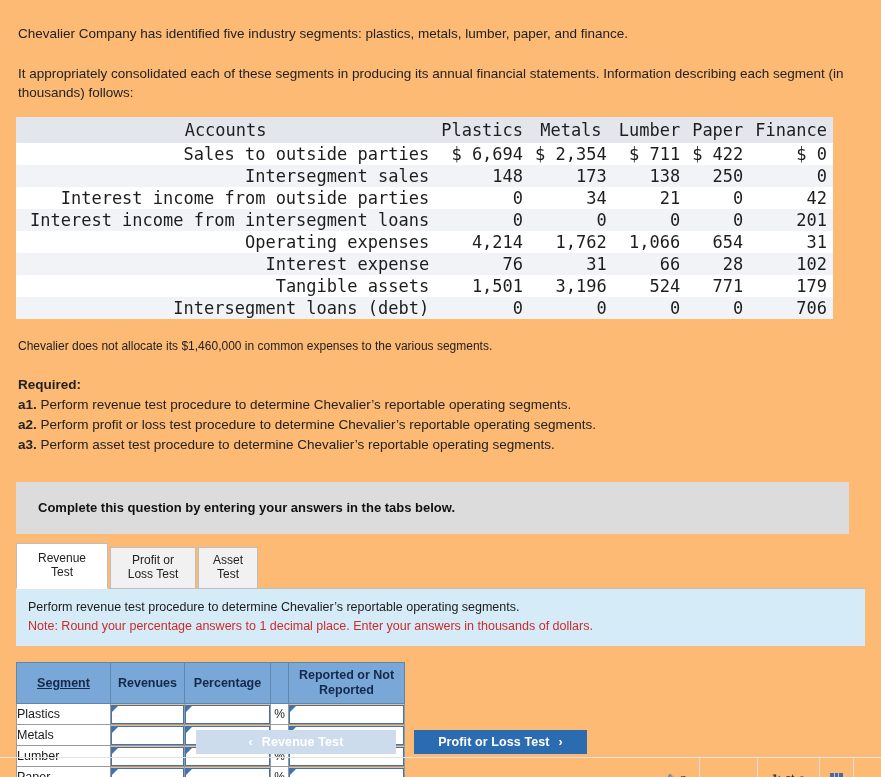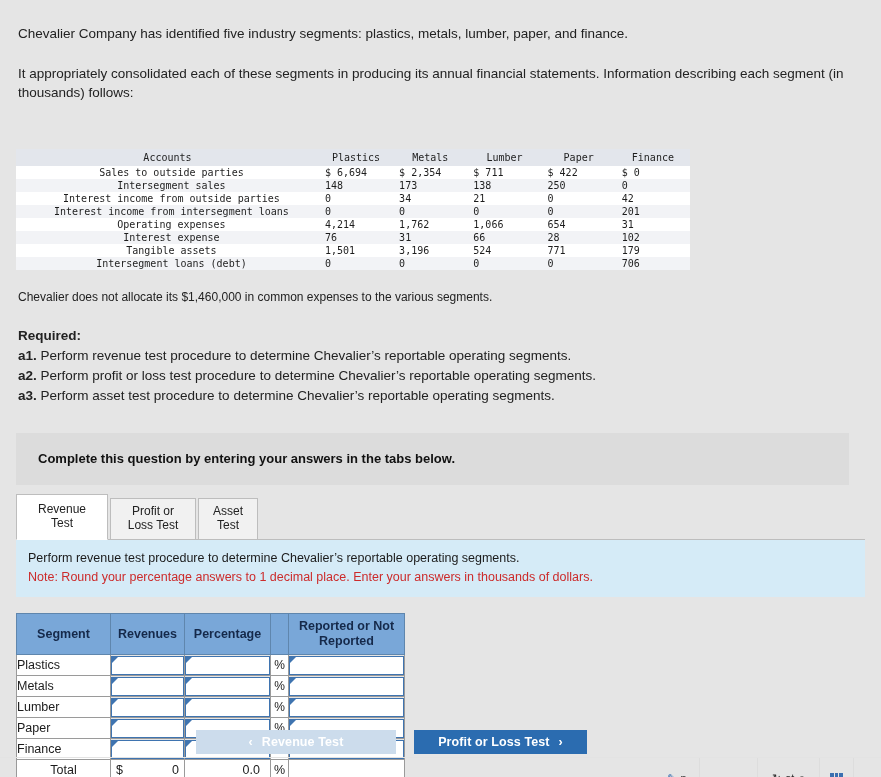--- a/index.html
+++ b/index.html
@@ -6,58 +6,57 @@
   html, body {
     margin: 0; padding: 0;
     width: 881px; height: 777px;
     background: #ffffff;
     font-family: "Liberation Sans", sans-serif;
     overflow: hidden;
   }
   .page {
     position: relative;
     width: 881px; height: 777px;
-    background: #e5e5e5;
+    background: #fdba74;
   }
 
   
   .prose {
     padding: 0 18px;
     color: #222222;
     font-size: 13.5px;
     line-height: 1.45;
   }
   .p1 { padding-top: 24px; }
   .p2 { padding-top: 20px; }
 
   
   .data-table-wrap { padding: 14px 0 0 16px; }
   table.data {
     border-collapse: collapse;
     font-family: "DejaVu Sans Mono", "Liberation Mono", monospace;
-    font-size: 10px;
+    font-size: 17px;
     color: #1d1d1d;
     width: 674px;
-    margin-top: 32px;
   }
   table.data thead th {
     background: #e3e6ec;
     font-weight: normal;
     padding: 3px 6px 3px 6px;
     text-align: center;
     white-space: nowrap;
   }
   table.data thead th.acct { width: 302px; }
   table.data thead th.num  { width: 74px; }
   table.data tbody td {
     padding: 1px 6px;
     white-space: nowrap;
   }
-  table.data tbody td.label { text-align: center; padding-left: 14px; }
-  table.data tbody td.num   { }
+  table.data tbody td.label { text-align: right; padding-left: 14px; }
+  table.data tbody td.num   { text-align: right; }
   table.data tbody tr:nth-child(odd)  { background: #ffffff; }
   table.data tbody tr:nth-child(even) { background: #f2f3f6; }
 
   
   .common-note { padding: 20px 18px 0 18px; font-size: 12px; color: #222; }
   .required { padding: 22px 18px 0 18px; font-size: 13.5px; color: #222; line-height: 1.5; }
   .required .hdr { font-weight: bold; display: block; }
   .req-line b { font-weight: bold; }
 
   
@@ -131,21 +130,21 @@
   }
   table.answer th {
     background: #79a7d8;
     border: 1px solid #5f86ad;
     font-weight: bold;
     color: #15294a;
     text-align: center;
     padding: 5px 4px;
     line-height: 1.2;
   }
-  th.c-seg  { width: 94px; }
+  th.c-seg  { width: 94px; text-decoration: underline; }
   th.c-rev  { width: 74px; }
   th.c-pct  { width: 86px; }
   th.c-pctsym { width: 18px; padding: 0; }
   th.c-rep  { width: 116px; }
 
   table.answer td {
     border: 1px solid #9a9a9a;
     height: 21px;
     padding: 0;
   }

